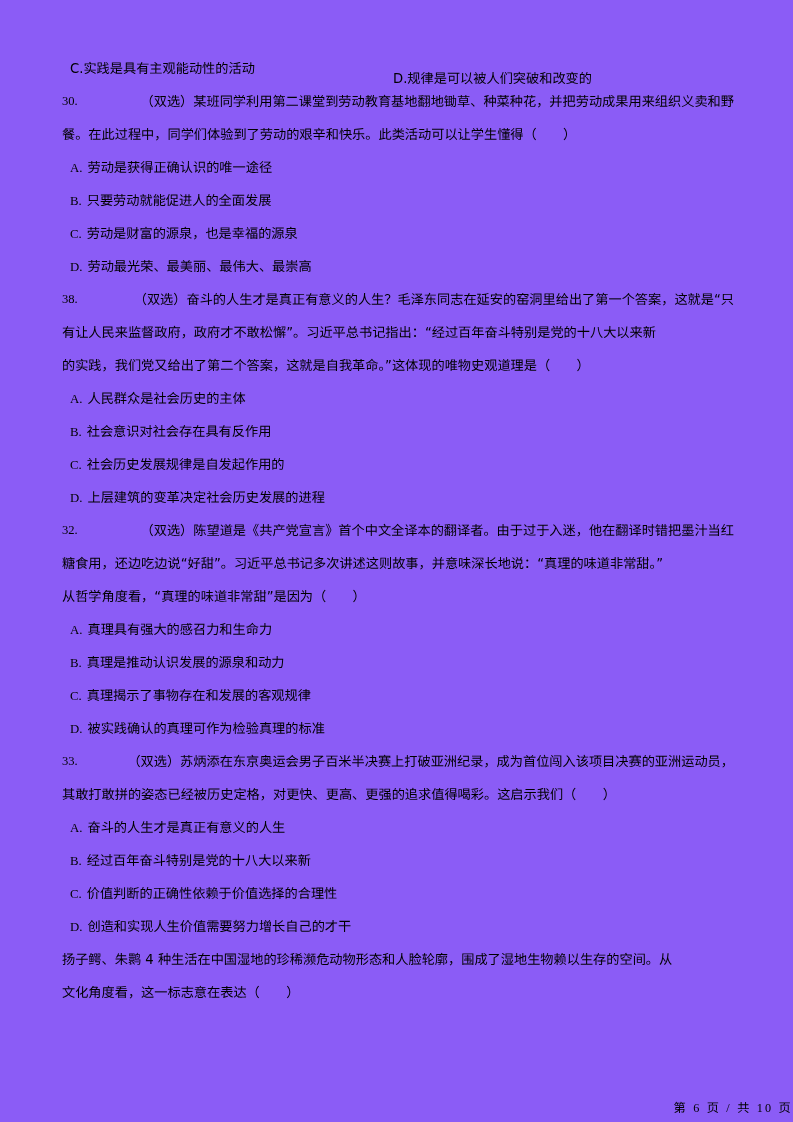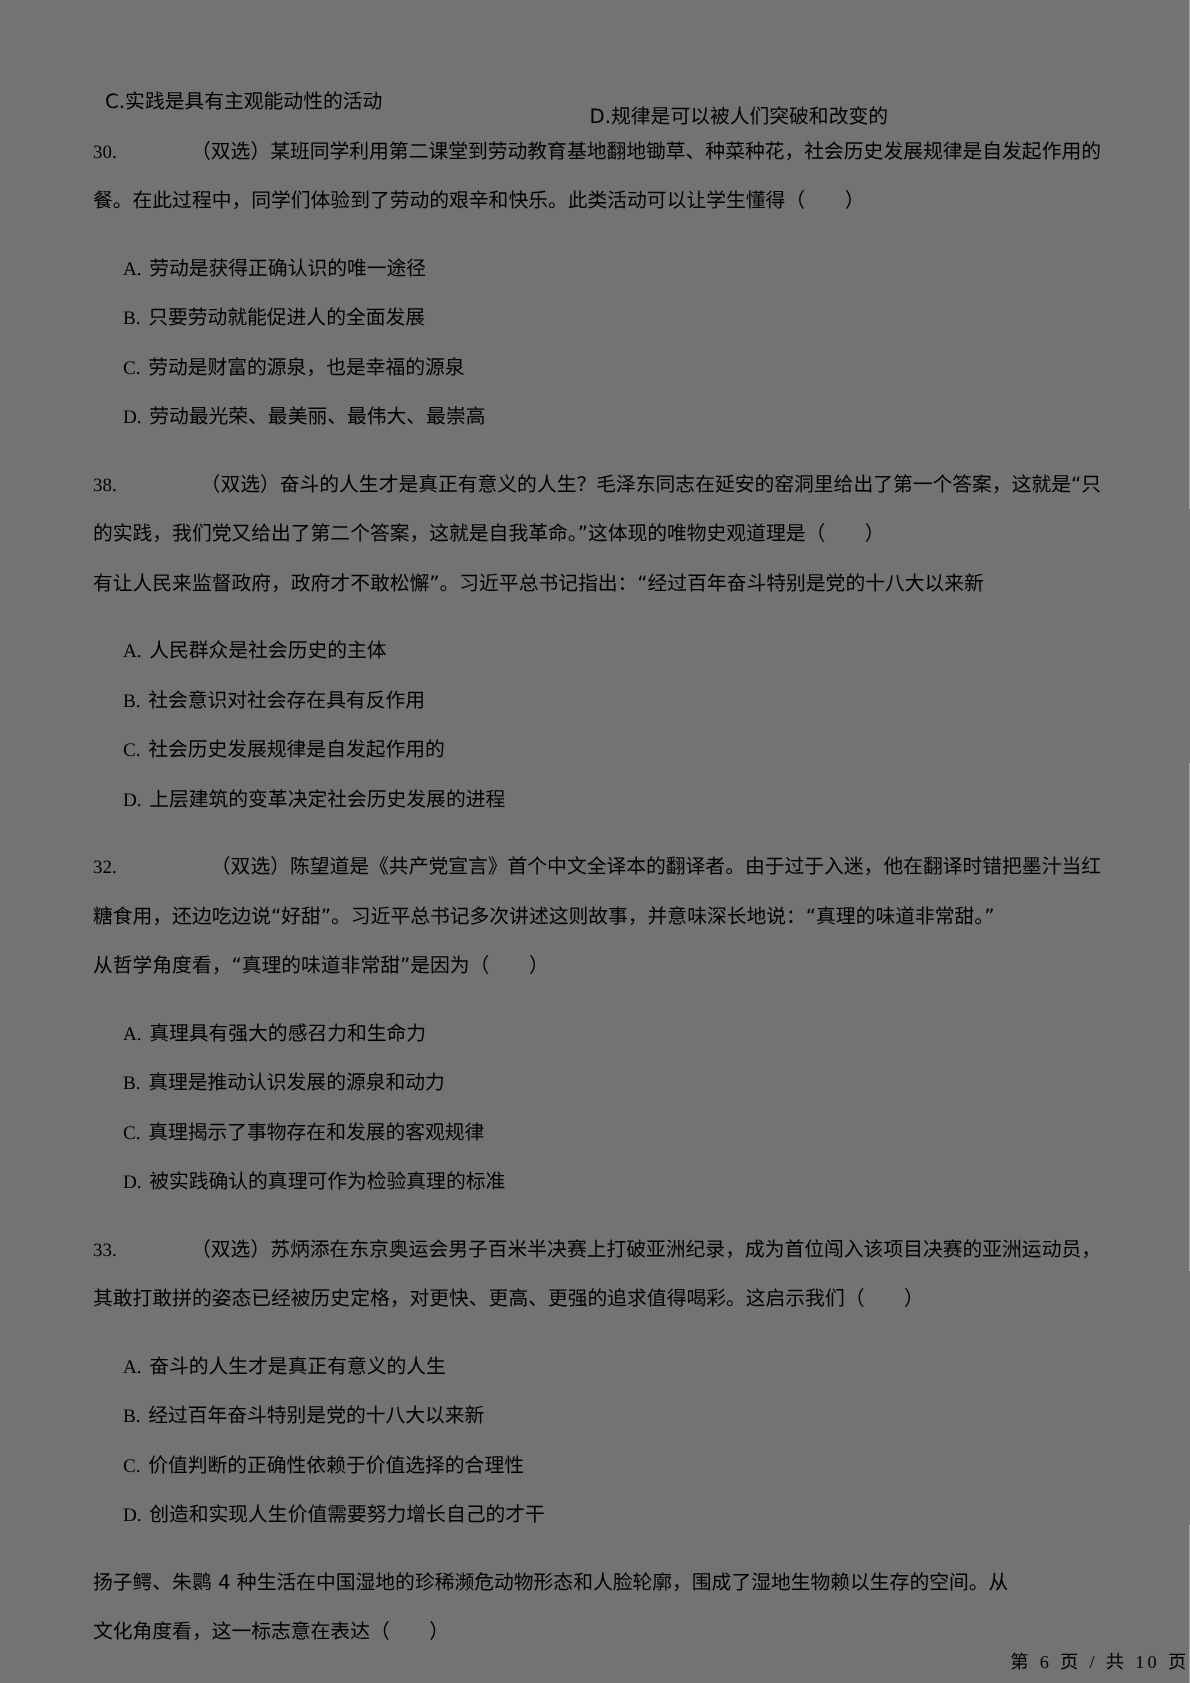--- a/index.html
+++ b/index.html
@@ -15,21 +15,21 @@
     overflow: hidden;
     font-family: "DejaVu Sans", "Liberation Sans", sans-serif;
     color: #000000;
   }
   .page {
     position: absolute;
     left: 0;
     top: 0;
     width: 793px;
     height: 1122px;
-    background: #737373;
+    background: #8b5cf6;
   }
   .content {
     position: absolute;
     left: 62px;
     top: 52px;
     width: 672px;
   }
 
   
   .question {
@@ -53,21 +53,21 @@
   .q-line.justify > span {
     display: inline-block;
   }
   .q-line .num {
     font-family: "Liberation Serif", "DejaVu Serif", serif;
     font-size: 12.6px;
   }
 
   
   .options {
-    margin: 12px;
+    margin: 0;
     padding: 0;
   }
   .opt {
     font-size: 13.2px;
     line-height: 33px;
     height: 33px;
     white-space: nowrap;
     padding-left: 8px;
   }
   .opt .tag {
@@ -114,38 +114,38 @@
   <div class="content">
 
     <div class="opt-row2">
       <span class="col-left"><span class="tag">C.</span><span>实践是具有主观能动性的活动</span></span>
       <span class="col-right"><span class="tag">D.</span><span>规律是可以被人们突破和改变的</span></span>
     </div>
 
     <div class="question">
       <div class="q-line justify">
         <span class="num">30.</span>
-          <span>（双选）某班同学利用第二课堂到劳动教育基地翻地锄草、种菜种花，社会历史发展规律是自发起作用的</span>
+          <span>（双选）某班同学利用第二课堂到劳动教育基地翻地锄草、种菜种花，并把劳动成果用来组织义卖和野</span>
       </div>
       <div class="q-line">餐。在此过程中，同学们体验到了劳动的艰辛和快乐。此类活动可以让学生懂得（　　）</div>
     </div>
     <div class="options">
       <div class="opt"><span class="tag">A.</span><span>劳动是获得正确认识的唯一途径</span></div>
       <div class="opt"><span class="tag">B.</span><span>只要劳动就能促进人的全面发展</span></div>
       <div class="opt"><span class="tag">C.</span><span>劳动是财富的源泉，也是幸福的源泉</span></div>
       <div class="opt"><span class="tag">D.</span><span>劳动最光荣、最美丽、最伟大、最崇高</span></div>
     </div>
 
     <div class="question">
       <div class="q-line justify">
         <span class="num">38.</span>
           <span>（双选）奋斗的人生才是真正有意义的人生？毛泽东同志在延安的窑洞里给出了第一个答案，这就是“只</span>
       </div>
+      <div class="q-line">有让人民来监督政府，政府才不敢松懈”。习近平总书记指出：“经过百年奋斗特别是党的十八大以来新</div>
       <div class="q-line">的实践，我们党又给出了第二个答案，这就是自我革命。”这体现的唯物史观道理是（　　）</div>
-      <div class="q-line">有让人民来监督政府，政府才不敢松懈”。习近平总书记指出：“经过百年奋斗特别是党的十八大以来新</div>
     </div>
     <div class="options">
       <div class="opt"><span class="tag">A.</span><span>人民群众是社会历史的主体</span></div>
       <div class="opt"><span class="tag">B.</span><span>社会意识对社会存在具有反作用</span></div>
       <div class="opt"><span class="tag">C.</span><span>社会历史发展规律是自发起作用的</span></div>
       <div class="opt"><span class="tag">D.</span><span>上层建筑的变革决定社会历史发展的进程</span></div>
     </div>
 
     <div class="question">
       <div class="q-line justify">

